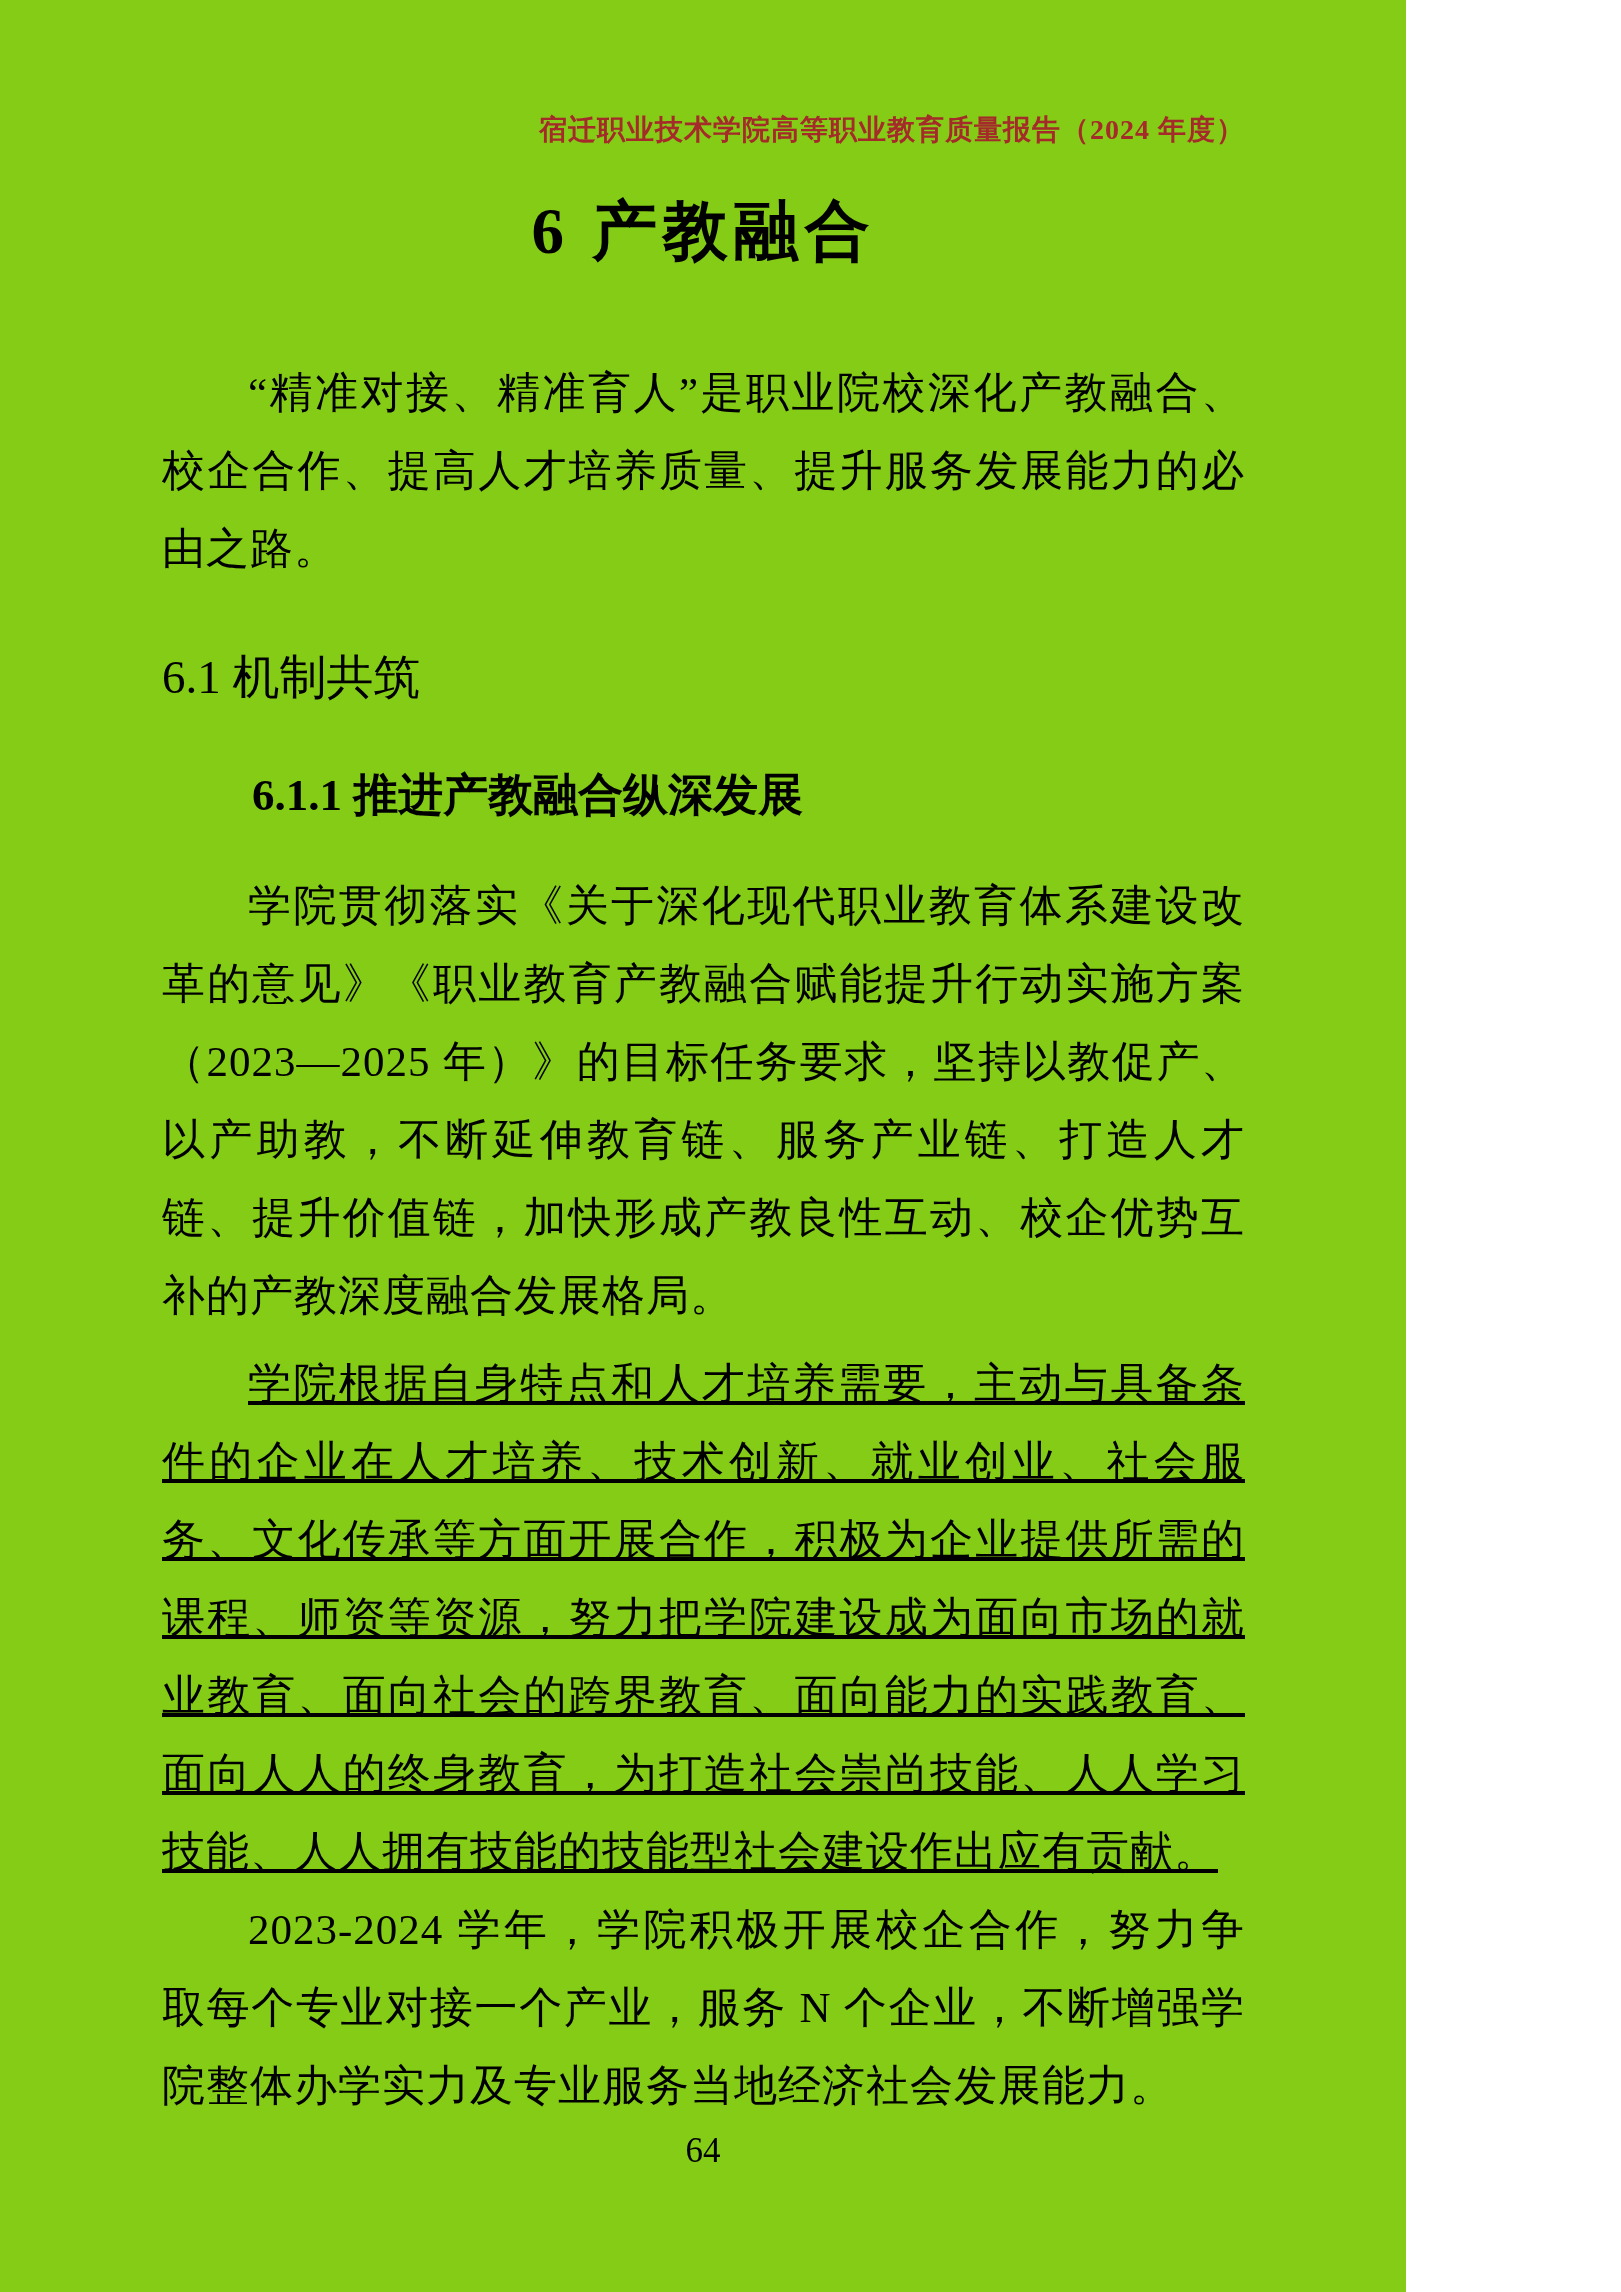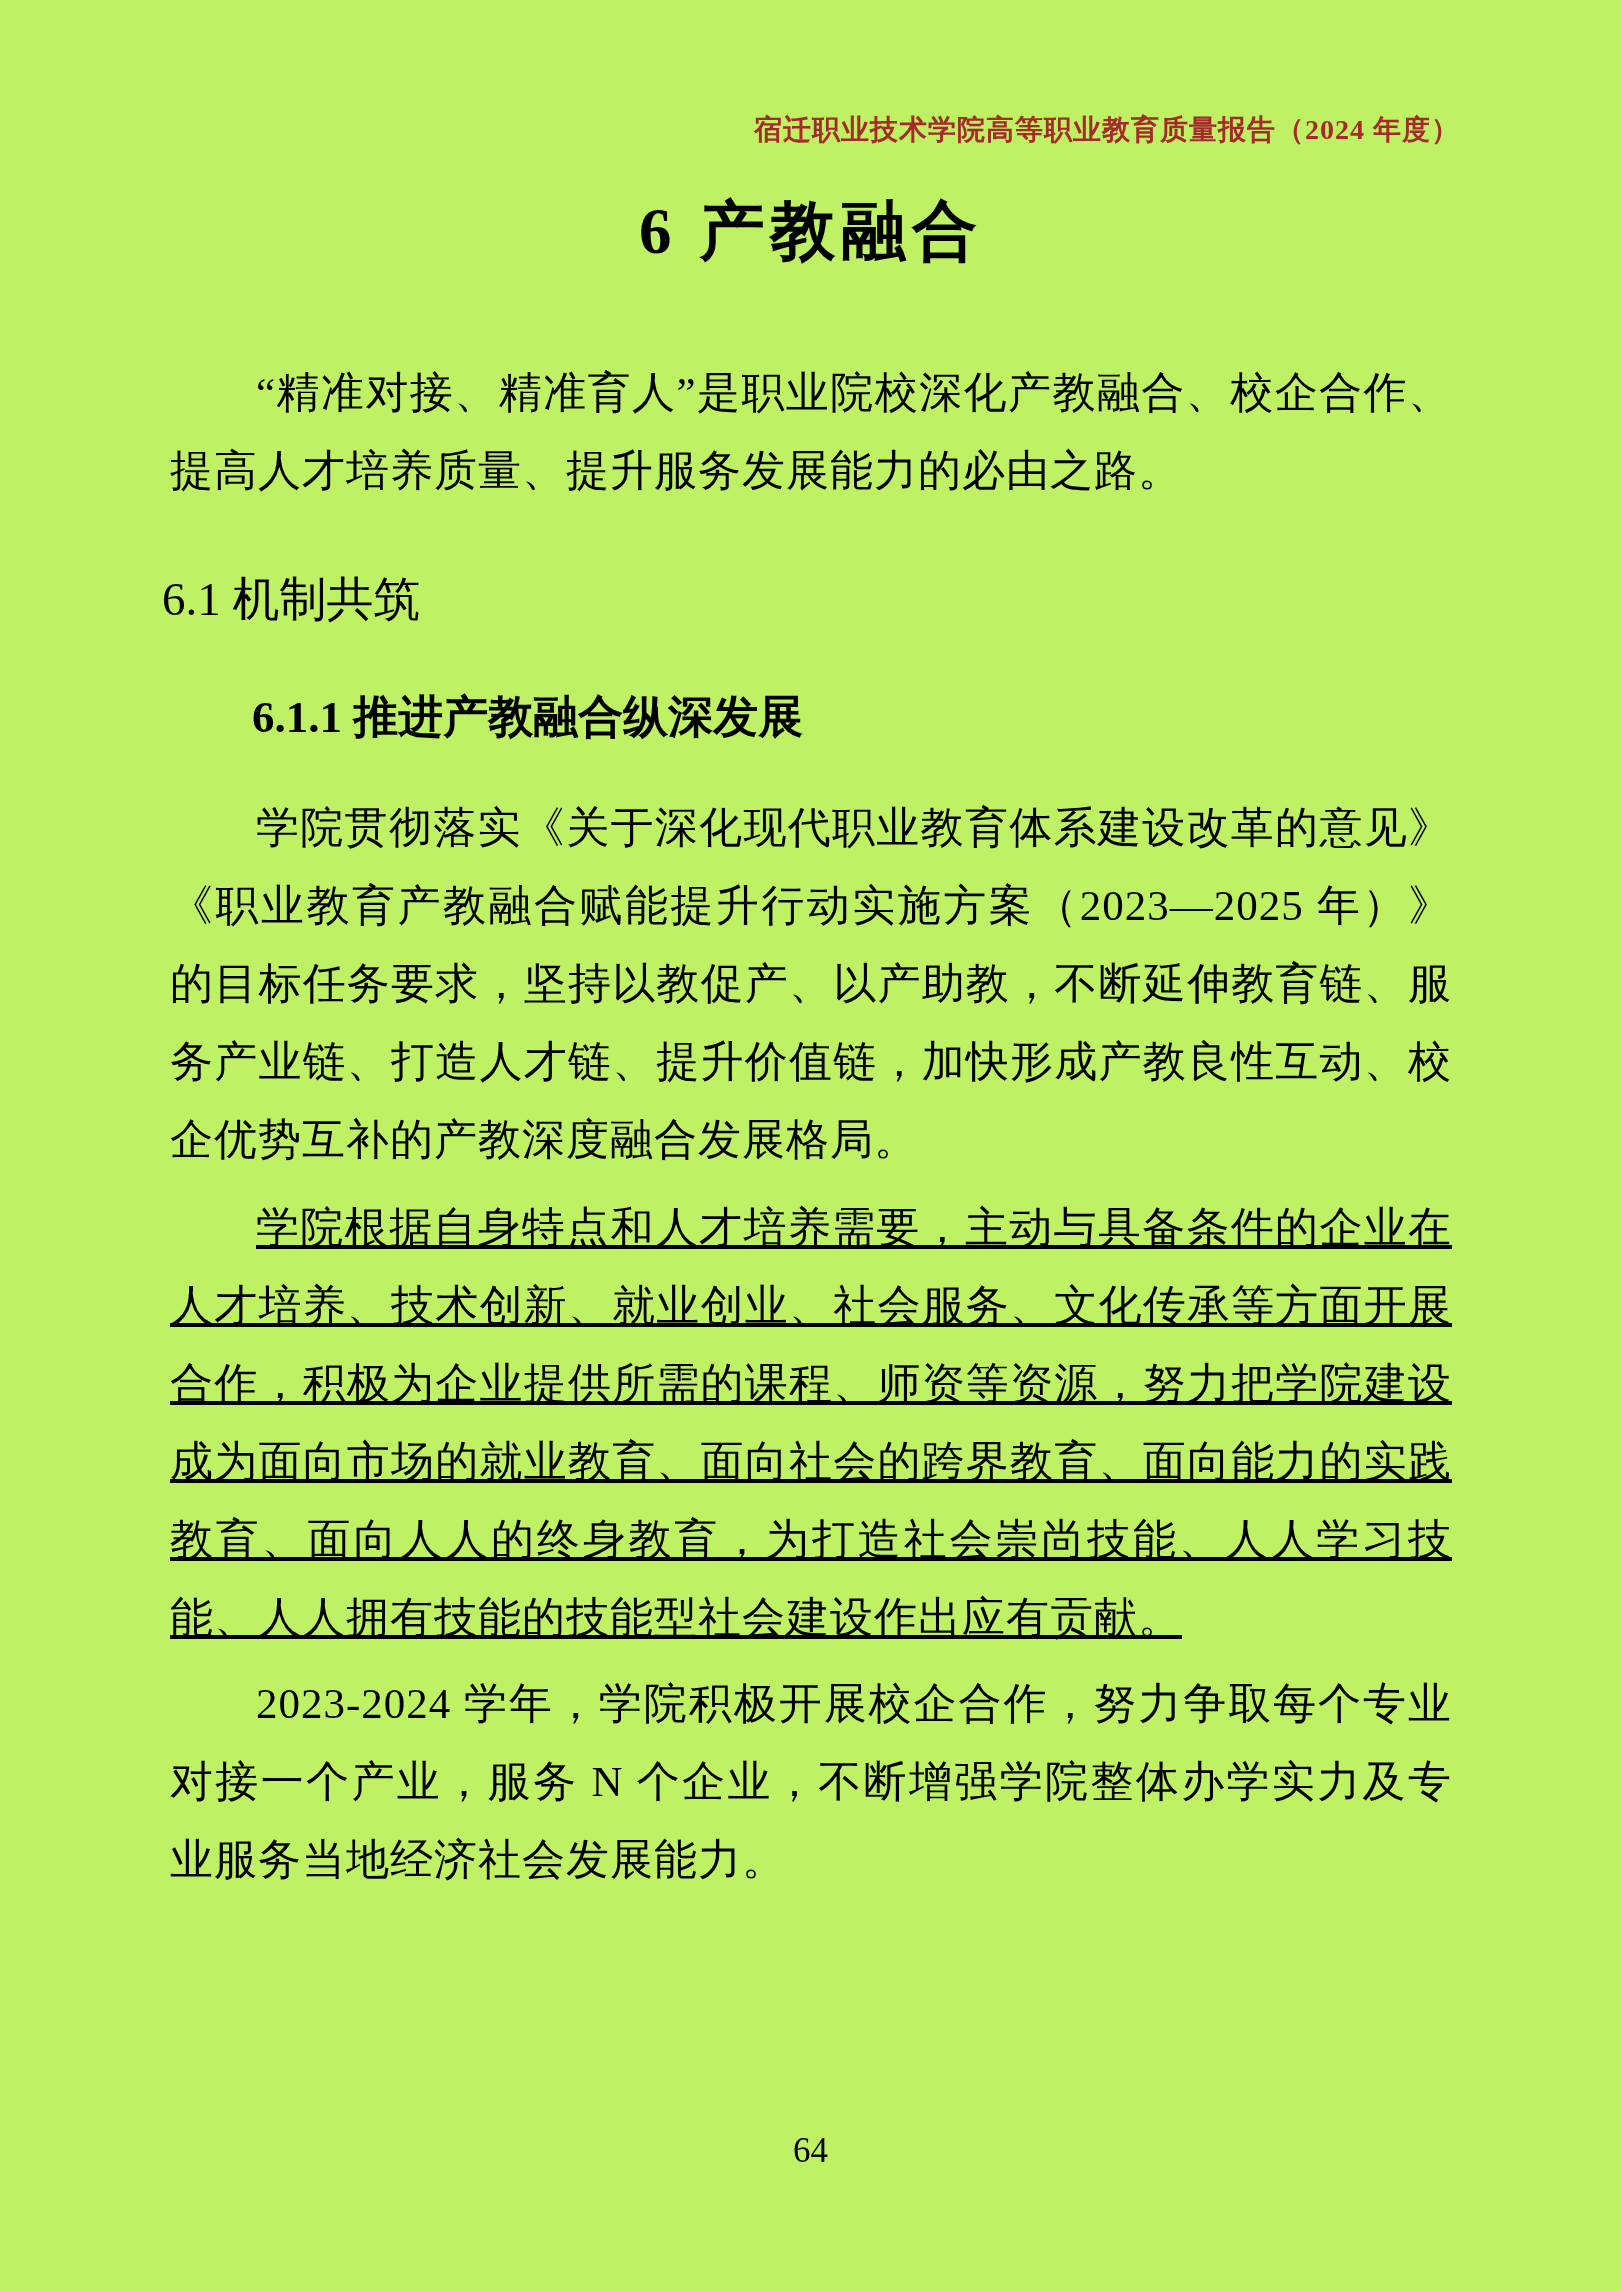--- a/index.html
+++ b/index.html
@@ -2,23 +2,23 @@
 <html><head>
 <meta charset="utf-8">
 <style>
   html, body {
     margin: 0;
     padding: 0;
     background: #ffffff;
   }
   .page {
     position: relative;
-    width: 1621px;
+    width: 1406px;
     height: 2293px;
-    background: #bef264;
+    background: #84cc16;
     font-family: "Liberation Serif", "DejaVu Serif", serif;
     color: #000000;
     box-sizing: border-box;
     padding: 110px 161px 0 162px;
     overflow: hidden;
   }
   .running-header {
     text-align: right;
     font-size: 28px;
     font-weight: bold;
@@ -29,21 +29,21 @@
   }
   .doc-title {
     margin-top: 47px;
     text-align: center;
     font-size: 65px;
     font-weight: bold;
     line-height: 1.1;
     letter-spacing: 5.9px;
   }
   .para {
-    margin: 8px;
+    margin: 0;
     font-size: 43px;
     line-height: 78px;
     text-align: justify;
     text-indent: 2em;
     letter-spacing: 1px;
   }
   .para-intro   { margin-top: 86px; }
   .heading-l2 {
     margin-top: 61px;
     font-size: 47px;

